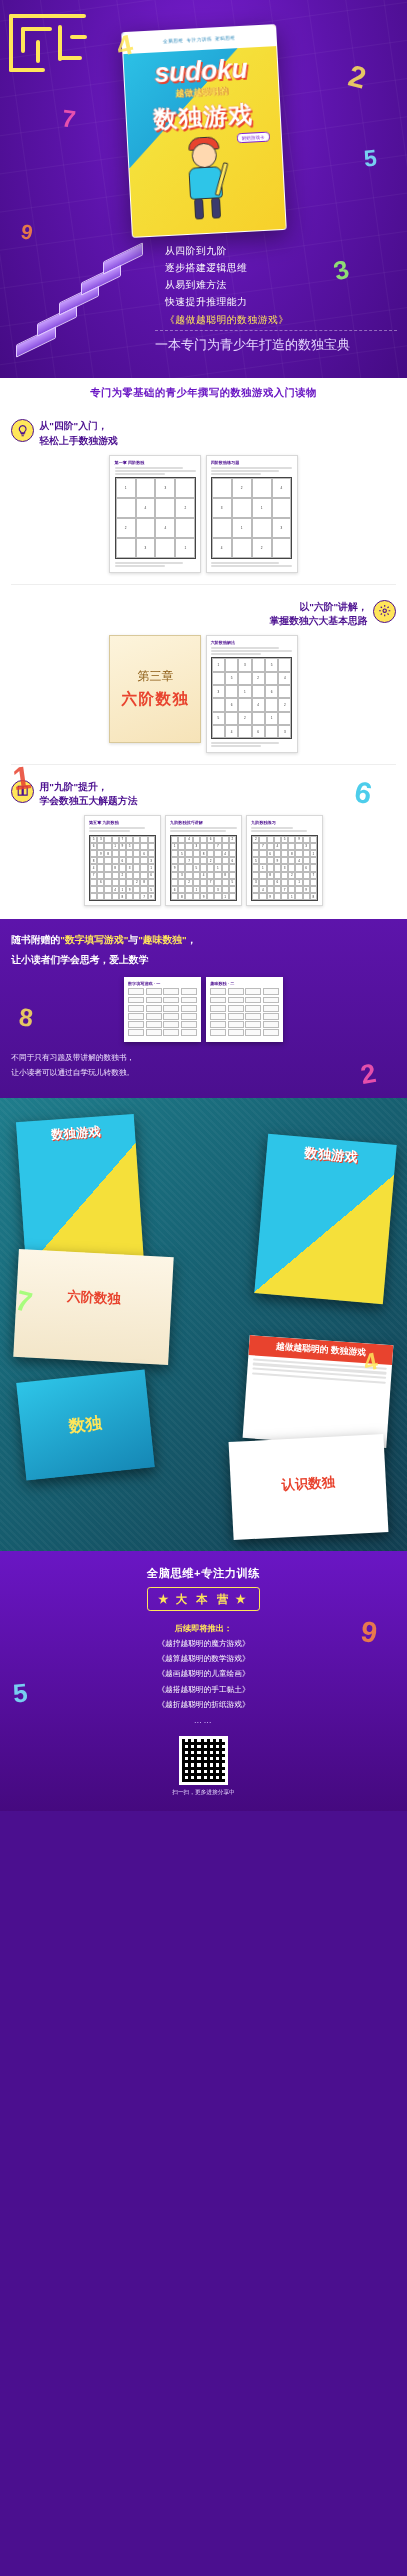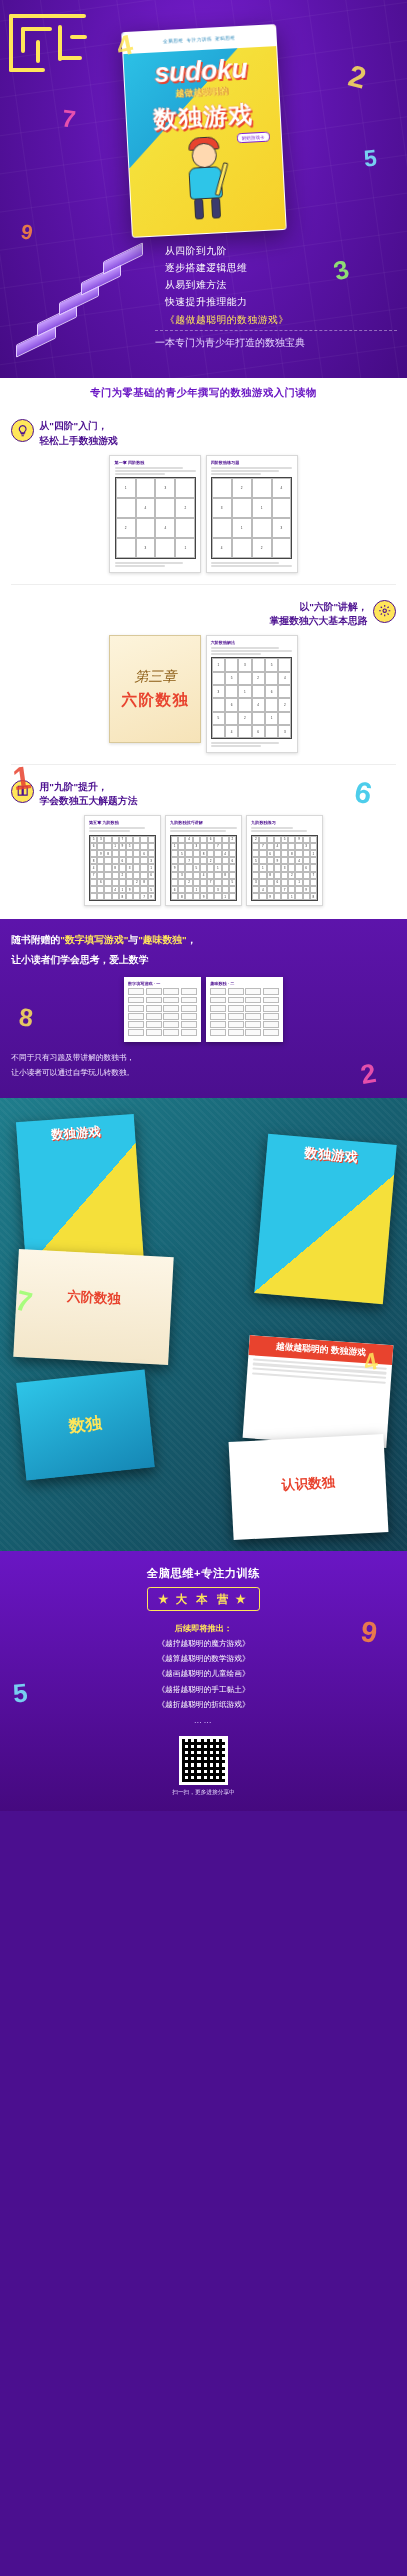--- a/index.html
+++ b/index.html
@@ -145,21 +145,21 @@
     font-size: 9.8px; line-height: 1.75; color: #ffffff;
     letter-spacing: 0.5px;
   }
   .hero-lines p.em { color: #ffe65a; }
   .hero-rule {
     position: absolute; left: 155px; right: 10.3px; top: 330px;
     border-top: 0.5px dashed rgba(255,255,255,.4);
   }
   .hero-note {
     position: absolute; left: 155px; top: 336px; right: 10.3px;
-    font-size: 10px; color: #e6d6ff;
+    font-size: 13px; color: #e6d6ff;
   }
   .hero-banner {
     position: absolute; left: 0; right: 0; bottom: 0; height: 29px;
     background: #ffffff;
     display: flex; align-items: center; justify-content: center;
   }
   .hero-banner span {
     color: #6a16c4; font-size: 10.3px; font-weight: bold; letter-spacing: 0.5px;
   }
 
@@ -220,21 +220,21 @@
   .grid9.g6 { grid-template-columns: repeat(6,1fr); }
   .grid9.g4 { grid-template-columns: repeat(4,1fr); }
   .chapter-card {
     width: 92px; height: 108px;
     background: linear-gradient(160deg,#fdf4dc,#f6e3b8);
     border: 0.5px solid #d8c89a;
     box-shadow: 0 1px 3.1px rgba(0,0,0,.14);
     display: flex; flex-direction: column; align-items: center; justify-content: center;
     gap: 4.1px;
   }
-  .chapter-card .c1 { font-size: 14px; color: #8a5a12; font-style: italic; }
+  .chapter-card .c1 { font-size: 12px; color: #8a5a12; }
   .chapter-card .c2 {
     font-size: 15.5px; color: #e8432e; font-weight: bold; letter-spacing: 1.5px;
   }
   .feat-divider { height: 0.5px; background: #eee; margin: 3.1px 11.3px; }
 
   
   .gift {
     background: linear-gradient(180deg,#5d14ab,#4b0f8f);
     padding: 13.4px 11.3px 17.5px 11.3px;
     position: relative;

